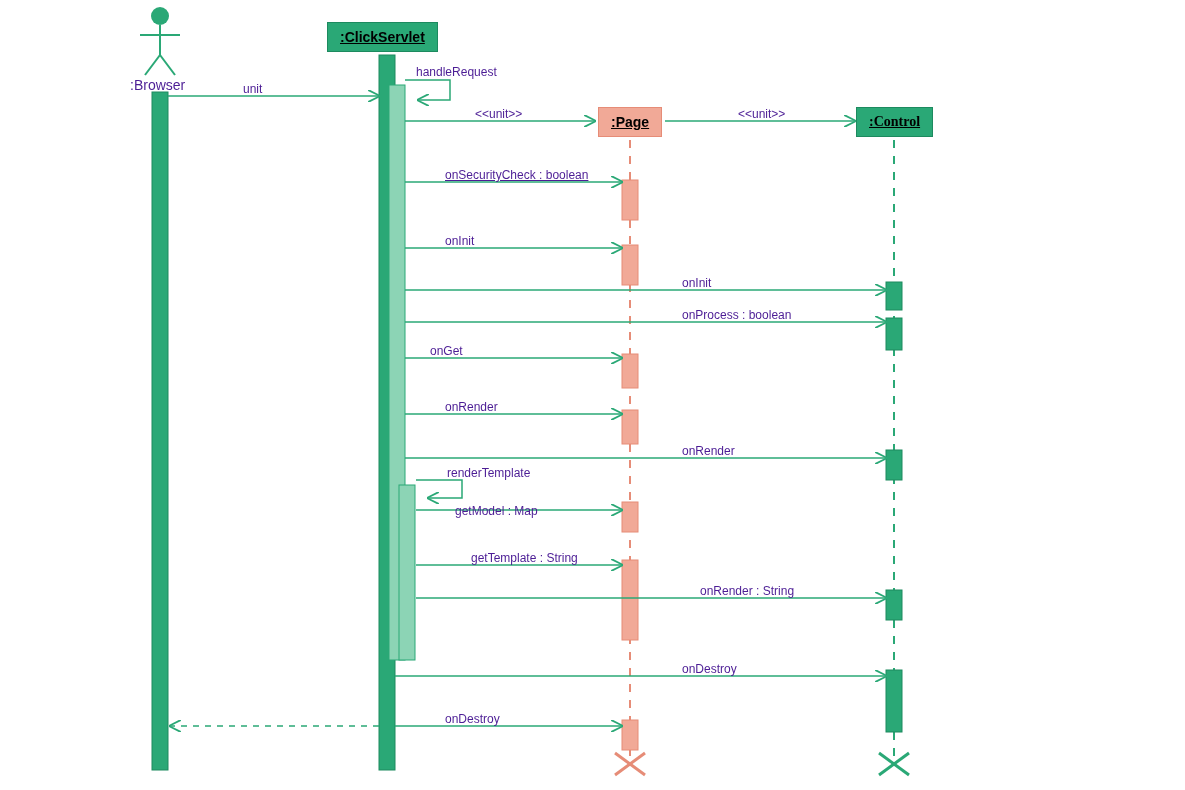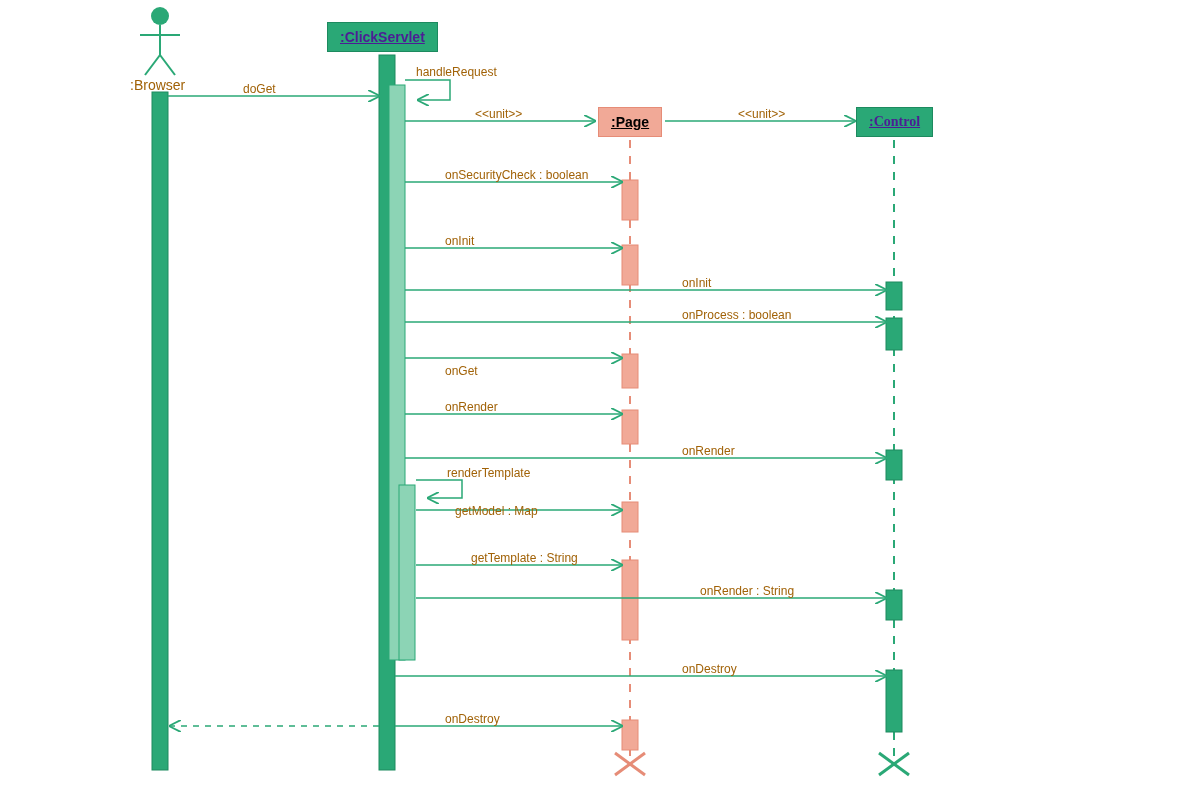--- a/index.html
+++ b/index.html
@@ -12,27 +12,27 @@
     position: relative;
   }
   svg {
     position: absolute;
     top: 0;
     left: 0;
   }
   .label {
     position: absolute;
     font-size: 12px;
-    color: #a16207;
+    color: #4c1d95;
     white-space: nowrap;
   }
   .lifeline-box {
     position: absolute;
     background: #2aa876;
-    color: #4c1d95;
+    color: #000000;
     border: 1px solid #1d8a5f;
     text-decoration: underline;
     font-size: 14px;
     padding: 6px 12px;
     text-align: center;
     font-weight: bold;
   }
   .lifeline-box.page {
     background: #f1a997;
     border: 1px solid #e68c77;
@@ -131,29 +131,29 @@
     <line x1="615" y1="753" x2="645" y2="775" stroke="#e68c77" stroke-width="3"></line>
     <line x1="645" y1="753" x2="615" y2="775" stroke="#e68c77" stroke-width="3"></line>
   </g>
 
   <g>
     <line x1="879" y1="753" x2="909" y2="775" stroke="#2aa876" stroke-width="3"></line>
     <line x1="909" y1="753" x2="879" y2="775" stroke="#2aa876" stroke-width="3"></line>
   </g>
 </svg>
 
-<div class="label" style="left:243px; top:82px;">doGet</div>
+<div class="label" style="left:243px; top:82px;">unit</div>
 <div class="label" style="left:416px; top:65px;">handleRequest</div>
 <div class="label" style="left:475px; top:107px;">&lt;&lt;unit&gt;&gt;</div>
 <div class="label" style="left:738px; top:107px;">&lt;&lt;unit&gt;&gt;</div>
-<div class="label" style="left:445px; top:168px;">onSecurityCheck : boolean</div>
+<div class="label" style="left:445px; top:168px;text-decoration:underline;">onSecurityCheck : boolean</div>
 <div class="label" style="left:445px; top:234px;">onInit</div>
 <div class="label" style="left:682px; top:276px;">onInit</div>
 <div class="label" style="left:682px; top:308px;">onProcess : boolean</div>
-<div class="label" style="left:445px; top:344px;margin-top:20px;">onGet</div>
+<div class="label" style="left:430px; top:344px;">onGet</div>
 <div class="label" style="left:445px; top:400px;">onRender</div>
 <div class="label" style="left:682px; top:444px;">onRender</div>
 <div class="label" style="left:426px; top:466px;padding-left:21px;">renderTemplate</div>
 <div class="label" style="left:455px; top:504px;">getModel : Map</div>
 <div class="label" style="left:471px; top:551px;">getTemplate : String</div>
 <div class="label" style="left:700px; top:584px;">onRender : String</div>
 <div class="label" style="left:682px; top:662px;">onDestroy</div>
 <div class="label" style="left:445px; top:712px;">onDestroy</div>
 
 </body></html>

